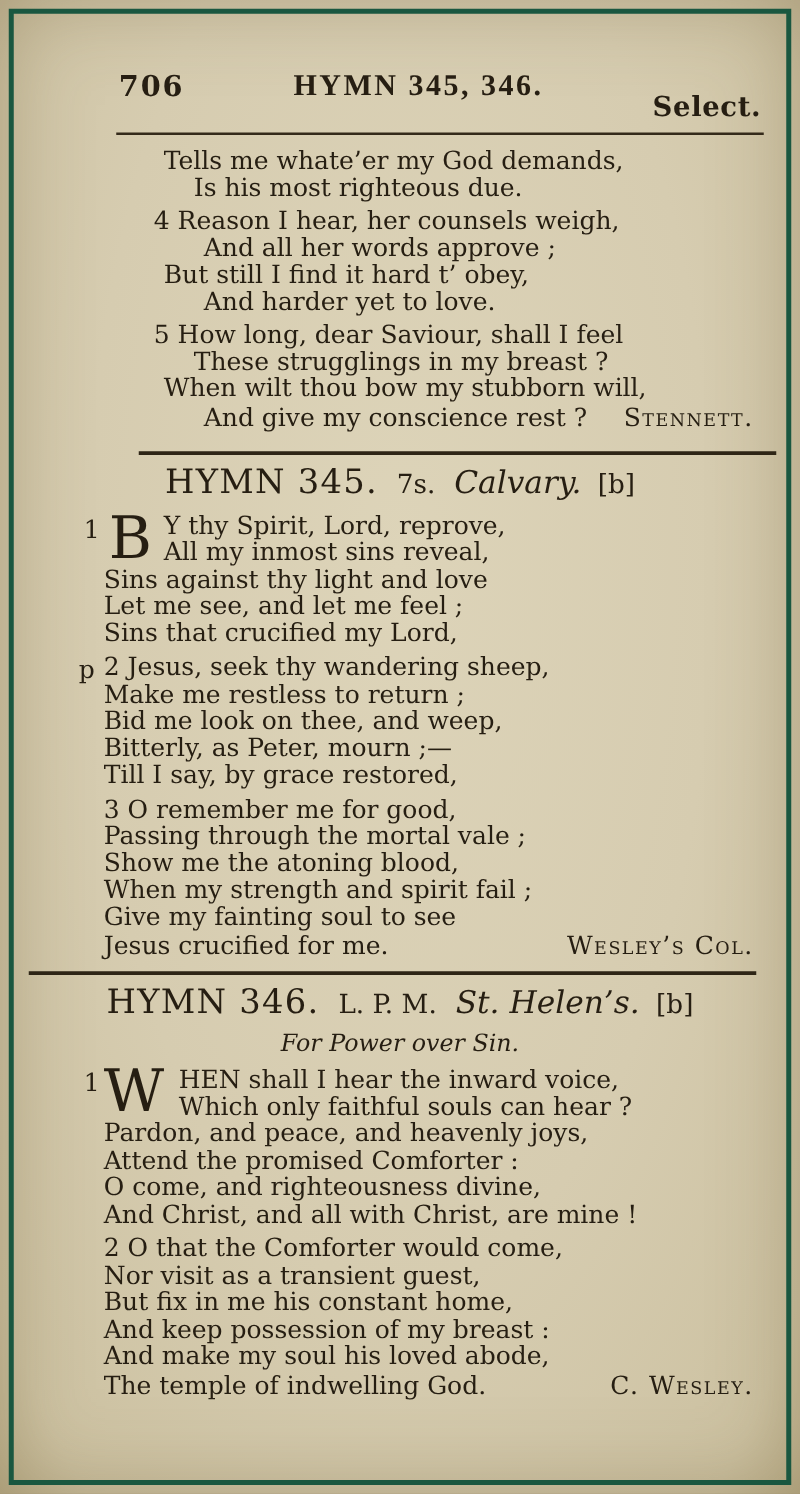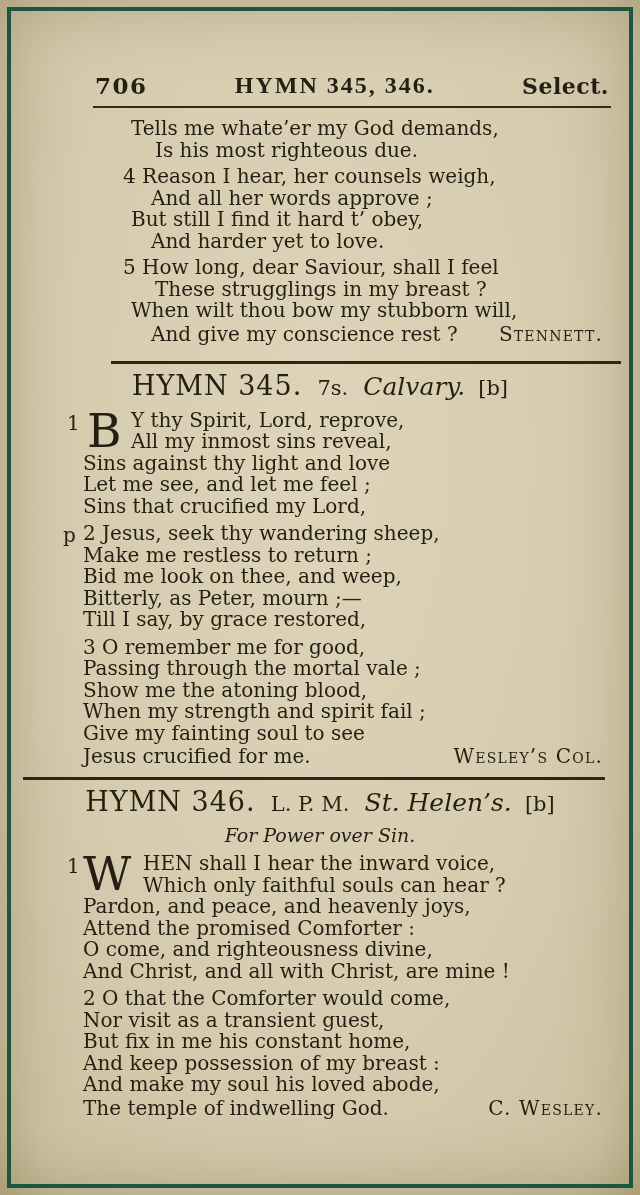--- a/index.html
+++ b/index.html
@@ -18,34 +18,34 @@
     box-shadow: inset 0 0 70px rgba(110, 92, 52, 0.38);
   }
   .frame {
     position: absolute; inset: 7px;
     border: 4px solid #1a5740;
   }
   .inner { position: absolute; inset: 0; padding-top: 24px; }
 
   
   .running-head {
-    display: flex; align-items: flex-end;
+    display: flex; align-items: center;
     padding: 4px 20px 4px 84px;
   }
   .pg { font-size: 23px; font-weight: bold; letter-spacing: 1.5px; }
   .rt { flex: 1; text-align: center; font-size: 24px; font-weight: bold; letter-spacing: 2px; font-family: Liberation Serif, serif; }
   .sec { font-size: 22px; font-weight: bold; letter-spacing: 0.5px; margin-top: 34px; }
   .head-rule { border-top: 2.5px solid #342a1a; margin: 3px 18px 8px 82px; }
 
   
   .line { font-size: 20px; line-height: 21.5px; white-space: nowrap; }
   .m0  { margin-left: 16px; }
   .m8  { margin-left: 8px; }
   .m16 { margin-left: 16px; }
-  .m32 { margin-left: 36px; }
+  .m32 { margin-left: 48px; }
   .m40 { margin-left: 40px; }
   .vgap { margin-top: 5px; }
 
   .cont { padding: 2px 26px 6px 104px; }
 
   .divider { border-top: 3.5px solid #2e2516; }
   .d1 { margin: 9px 8px 4px 100px; }
   .d2 { margin: 9px 24px 4px 12px; }
 
   .hymn-heading { text-align: center; margin: 6px 0 9px 0; white-space: nowrap; }

